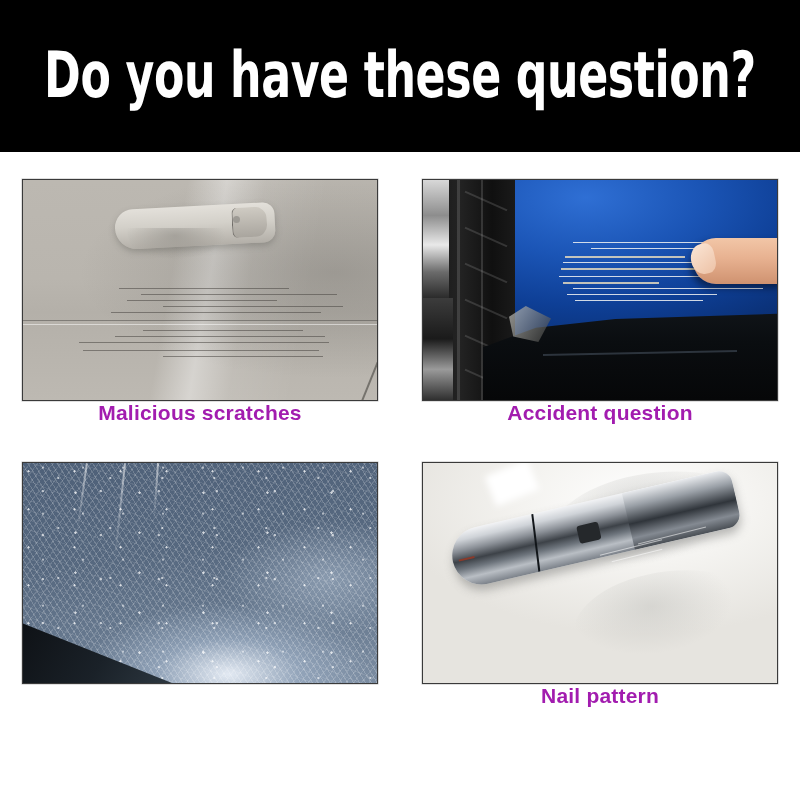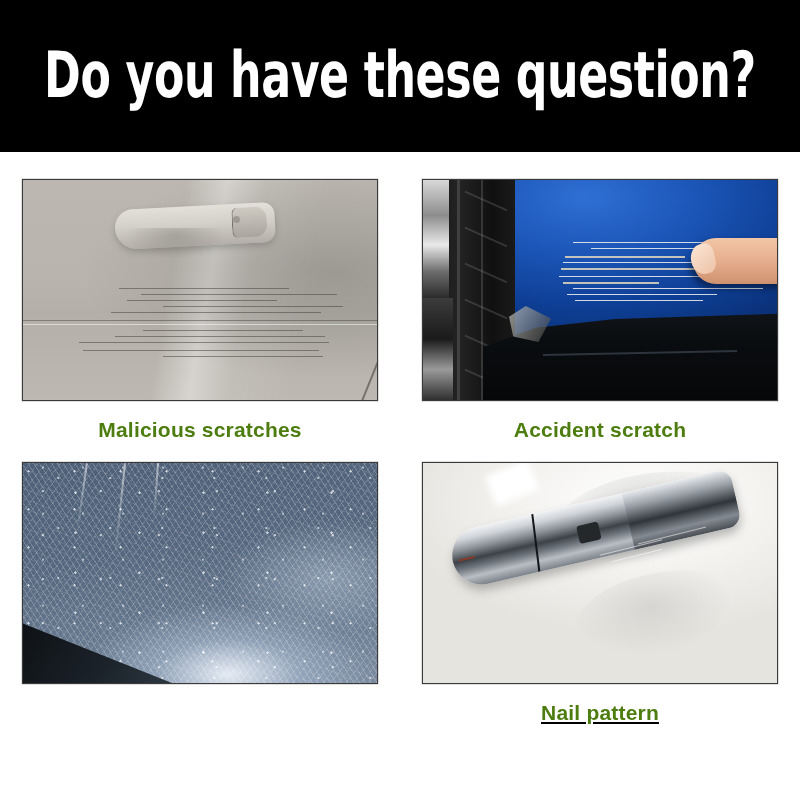--- a/index.html
+++ b/index.html
@@ -47,38 +47,37 @@
     width: 800px;
     height: 648px;
   }
   .cell {
     position: absolute;
     width: 356px;
   }
   .cell-0 { left: 22px;  top: 27px; }
   .cell-1 { left: 422px; top: 27px; }
   .cell-2 { left: 22px;  top: 310px; }
-  .cell-3 { left: 422px; top: 310px; text-decoration: underline; }
+  .cell-3 { left: 422px; top: 310px; }
 
   .photo {
     position: relative;
     width: 354px;
     height: 220px;
     border: 1px solid #3a3a3a;
     overflow: hidden;
     background: #cccccc;
     box-shadow: 0 0 0 0.5px rgba(0,0,0,0.25);
   }
   .caption {
-    margin-top: 17px;
     text-align: center;
     font-family: "Liberation Sans", sans-serif;
     font-weight: bold;
     font-size: 21px;
-    color: #4d7c0f;
+    color: #a21caf;
     letter-spacing: 0.2px;
   }
 
   .layer { position: absolute; inset: 0; }
 
   
   .p1-base {
     background:
       linear-gradient(100deg,
         rgba(255,255,255,0.00) 0%,
@@ -387,21 +386,21 @@
       <div class="scr2 scr2-thick" style="left:138px; top:88px; width:180px;"></div>
       <div class="scr2" style="left:136px; top:96px;  width:206px;"></div>
       <div class="scr2 scr2-thick" style="left:140px; top:102px; width:96px;"></div>
       <div class="scr2" style="left:150px; top:108px; width:190px;"></div>
       <div class="scr2" style="left:144px; top:114px; width:150px;"></div>
       <div class="scr2" style="left:152px; top:120px; width:128px;"></div>
 
       <div class="p2-finger"></div>
       <div class="p2-nail"></div>
     </div>
-    <div class="caption">Accident scratch</div>
+    <div class="caption">Accident question</div>
   </div>
 
   <div class="cell cell-2">
     <div class="photo">
       <div class="layer p3-base"></div>
       <div class="layer p3-swirl"></div>
       <div class="layer p3-speck"></div>
       <div class="p3-streak" style="left:58px;  top:0;  height:70px; transform:rotate(8deg);"></div>
       <div class="p3-streak" style="left:96px;  top:0;  height:96px; transform:rotate(6deg);"></div>
       <div class="p3-streak" style="left:132px; top:0;  height:58px; transform:rotate(4deg);"></div>

